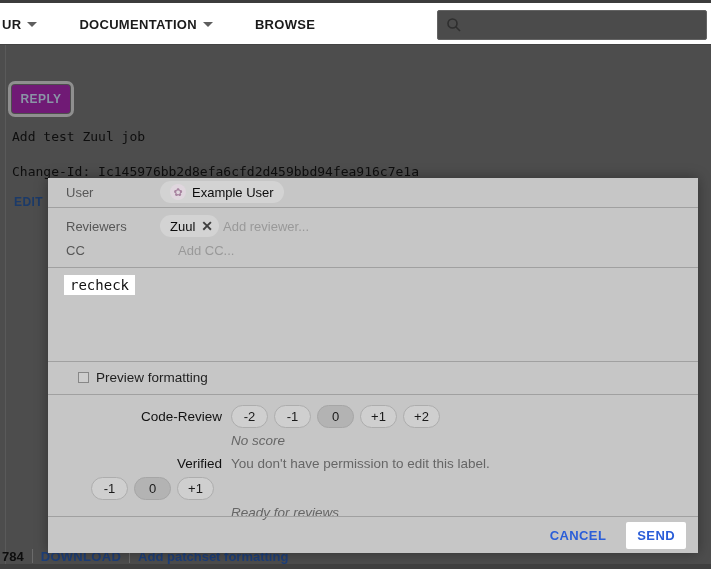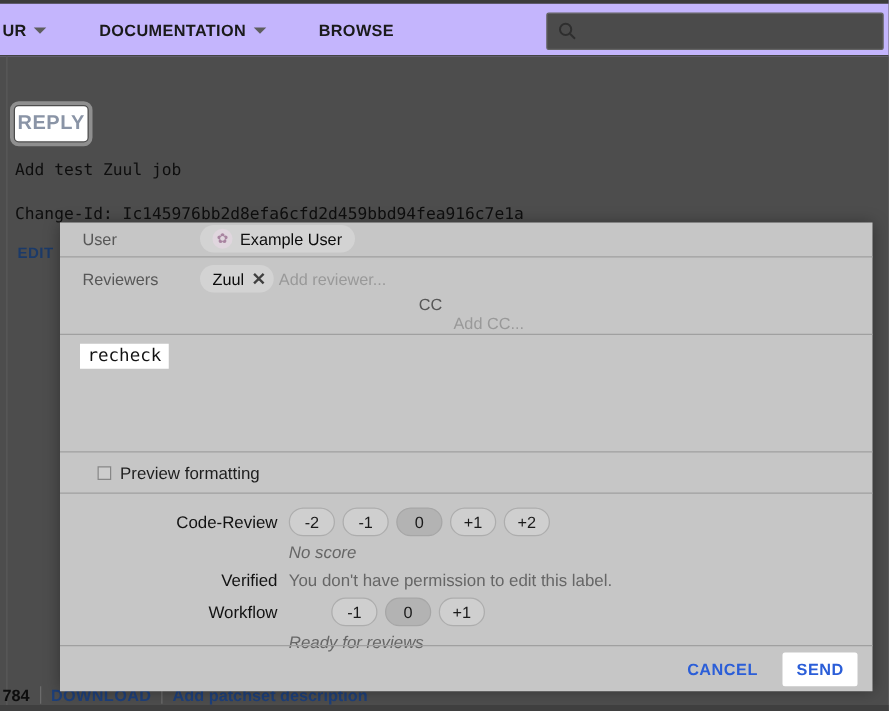--- a/index.html
+++ b/index.html
@@ -2,40 +2,40 @@
 <html><head>
 <meta charset="utf-8">
 <style>
   * { margin:0; padding:0; box-sizing:border-box; }
   html,body { width:711px; height:569px; overflow:hidden; }
   body { font-family:"Liberation Sans", sans-serif; background:#4d4d4d; position:relative; }
   .screen { position:absolute; inset:0; width:711px; height:569px; background:#4d4d4d; }
 
   
   .topbar { position:absolute; left:0; top:0; width:711px; height:45px;
-            background:#c4b5fd; border-top:3px solid #3c3c3c; border-bottom:1px solid #434343; }
+            background:#ffffff; border-top:3px solid #3c3c3c; border-bottom:1px solid #434343; }
   .nav { position:absolute; left:0; top:0; height:42px; display:flex; align-items:center; }
   .nav-item { display:flex; align-items:center; gap:6px; color:#1a1a1a; font-size:13px;
               font-weight:bold; letter-spacing:.3px; cursor:pointer; }
   .nav-item.cut { margin-left:2px; }
   .nav-item + .nav-item { margin-left:42px; }
   .caret { width:0; height:0; border-left:5px solid transparent; border-right:5px solid transparent;
            border-top:5px solid #5e5e5e; display:inline-block; }
   .searchbox { position:absolute; left:437px; top:7px; width:270px; height:30px;
                background:#4b4b4b; border:1px solid #636363; border-radius:2px;
                display:flex; align-items:center; padding-left:8px; }
   .searchbox svg { flex:0 0 auto; }
   .search-input { background:transparent; border:none; outline:none; color:#1a1a1a;
                   font-size:13px; width:220px; margin-left:6px; font-family:"Liberation Sans",sans-serif; }
 
   
   .page-vline { position:absolute; left:5px; top:45px; width:1px; height:524px; background:#5a5a5a; }
   .reply-btn { position:absolute; left:12px; top:85px; width:58px; height:28px;
-               background:#ffffff; color:#8a94a6; border:none; border-radius:3px;
-               font-size:16px; font-weight:bold; letter-spacing:.4px;
+               background:#701a75; color:#8a94a6; border:none; border-radius:3px;
+               font-size:12px; font-weight:bold; letter-spacing:.4px;
                outline:3px solid #8f8f8f; outline-offset:1px; cursor:pointer;
                font-family:"Liberation Sans",sans-serif; }
   .mono-line { position:absolute; left:12px; color:#0e0e0e; font-family:"DejaVu Sans Mono",monospace;
                font-size:13px; white-space:pre; }
   .line1 { top:129px; }
   .line2 { top:164px; }
   .edit-link { position:absolute; left:14px; top:195px; color:#1b3a69; font-size:12px;
                font-weight:bold; letter-spacing:.4px; cursor:pointer; text-decoration:none; }
 
   .page-footer { position:absolute; left:0; top:548px; width:711px; height:16px;
@@ -48,21 +48,21 @@
 
   
   .dialog { position:absolute; left:48px; top:178px; width:650px; height:375px;
             background:#c6c6c6; z-index:2; display:flex; flex-direction:column;
             box-shadow:0 0 12px rgba(0,0,0,.35); }
   .row-divider { height:1px; background:#a0a0a0; flex:0 0 auto; }
 
   .people-row { display:flex; align-items:center; padding:0 0 0 18px; }
   .owner-row { height:33px; }
   .rev-row { height:31px; margin-top:5px; }
-  .cc-row { height:26px; margin-bottom:5px;flex-direction:column; }
+  .cc-row { height:26px; margin-bottom:5px; }
   .people-label { width:94px; color:#575757; font-size:13px; flex:0 0 auto; }
   .chip { display:inline-flex; align-items:center; background:#d3d3d3; border-radius:12px;
           height:22px; padding:0 10px; font-size:13px; color:#0c0c0c; gap:6px; }
   .avatar { width:16px; height:16px; border-radius:50%; background:#e0d6de; display:inline-flex;
             align-items:center; justify-content:center; font-size:11px; color:#a884a0; line-height:1; }
   .chip-x { color:#3f3f3f; font-size:14px; font-weight:bold; cursor:pointer; margin-right:-4px; }
   .placeholder { color:#999999; font-size:13px; margin-left:4px; }
 
   .message-area { height:93px; flex:0 0 auto; position:relative;padding-left:40px; }
   .message-text { position:absolute; left:16px; top:7px; background:#ffffff; color:#111;
@@ -131,21 +131,21 @@
   <div class="mono-line line1">Add test Zuul job</div>
   <div class="mono-line line2">Change-Id: Ic145976bb2d8efa6cfd2d459bbd94fea916c7e1a</div>
 
   <a class="edit-link">EDIT</a>
 
   <div class="page-footer">
     <span class="ps-num">784</span>
     <span class="foot-div"></span>
     <a class="foot-link">DOWNLOAD</a>
     <span class="foot-div"></span>
-    <a class="foot-link normal">Add patchset description</a>
+    <a class="foot-link normal">Add patchset formatting</a>
   </div>
   <div class="bottom-strip"></div>
 
   <section class="dialog">
 
     <div class="people-row owner-row">
       <span class="people-label">User</span>
       <span class="chip">
         <span class="avatar">✿</span>
         <span>Example User</span>
@@ -192,21 +192,20 @@
         </span>
       </div>
       <div class="status-text">No score</div>
 
       <div class="label-row verified-row">
         <span class="label-name">Verified</span>
         <span class="label-content perm-text">You don't have permission to edit this label.</span>
       </div>
 
       <div class="label-row vote-row">
-        <span class="label-name">Workflow</span>
         <span class="label-content indent-one">
           <button class="vote-btn">-1</button>
           <button class="vote-btn selected">0</button>
           <button class="vote-btn">+1</button>
         </span>
       </div>
       <div class="status-text">Ready for reviews</div>
 
     </div>
     <div class="row-divider"></div>

